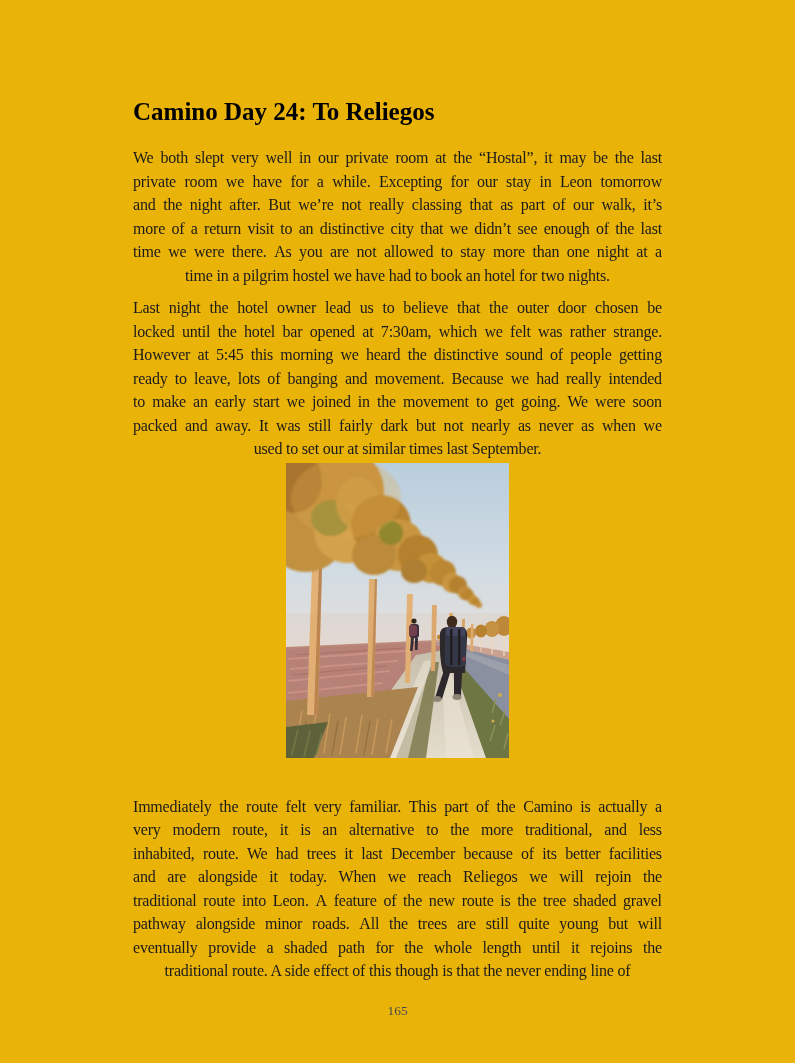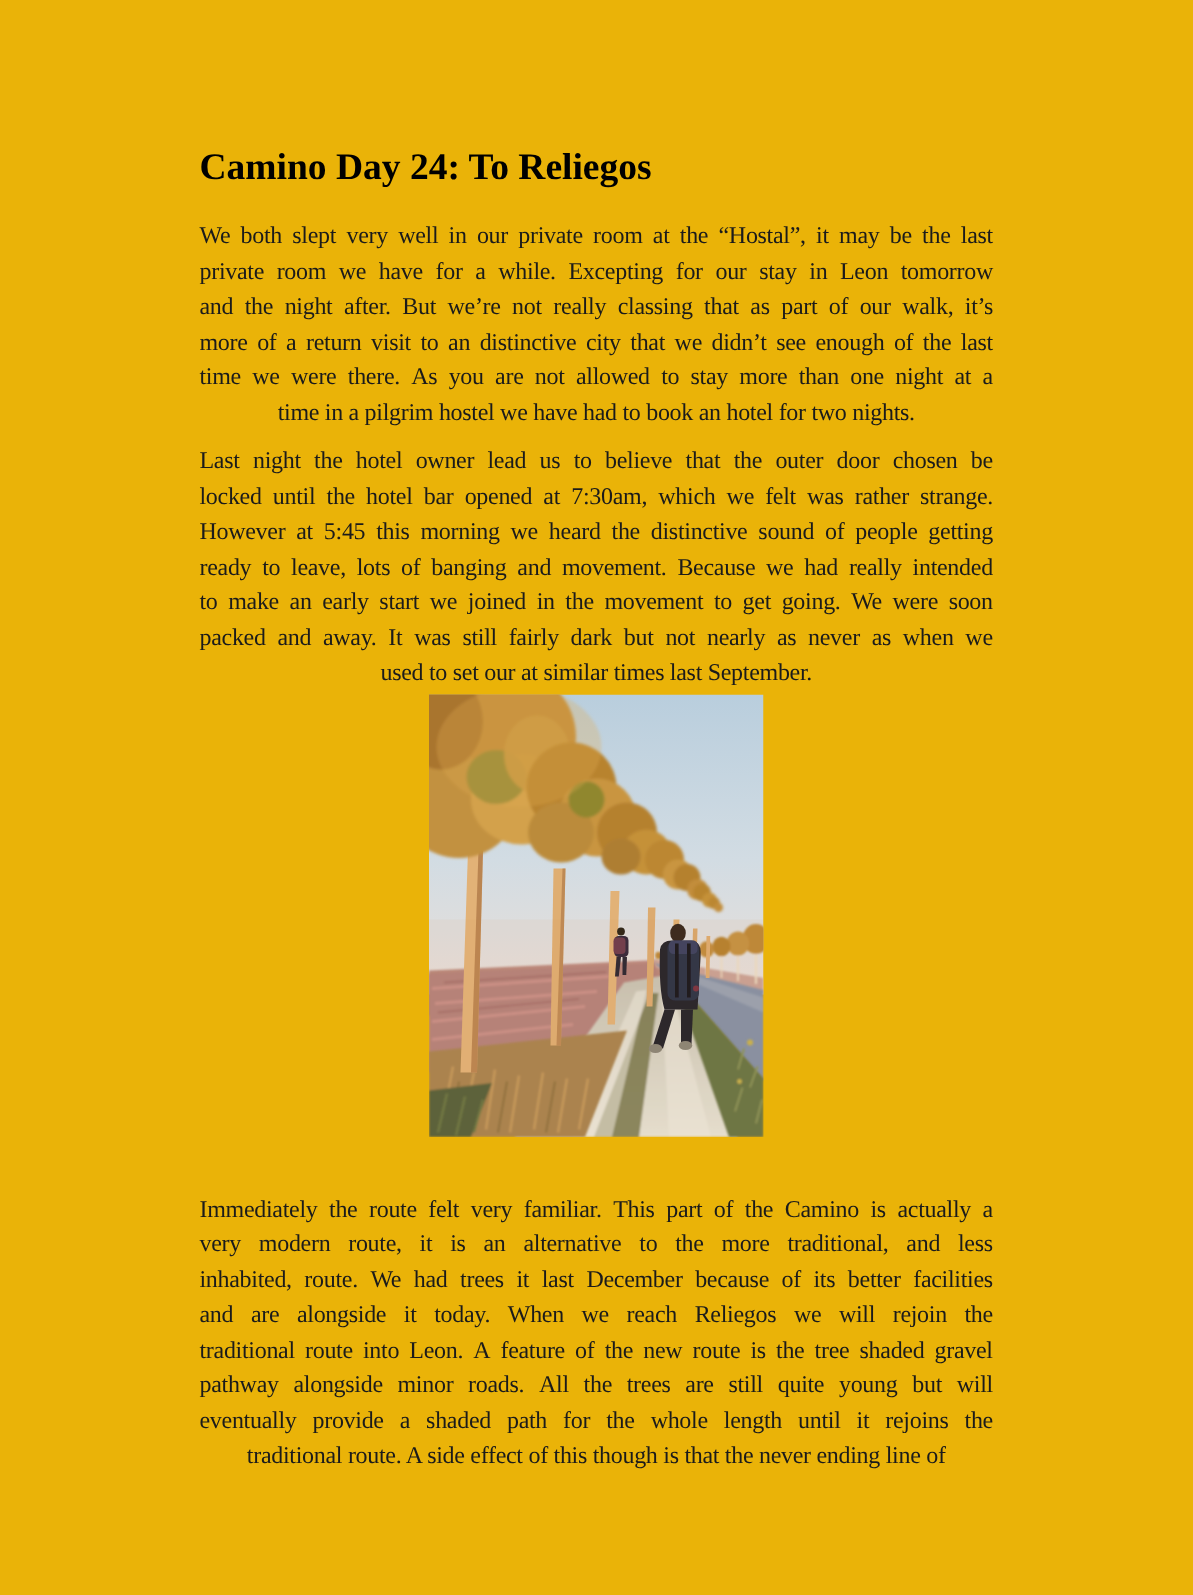--- a/index.html
+++ b/index.html
@@ -536,14 +536,15 @@
             <span>length</span>
             <span>until</span>
             <span>it</span>
             <span>rejoins</span>
             <span>the</span>
           </div>
           <div class="tline tline-last">traditional route. A side effect of this though is that the never ending line of</div>
         </div>
       </div>
 
+    <div class="page-number">165</div>
   </div>
 </div>
 
 </body></html>

